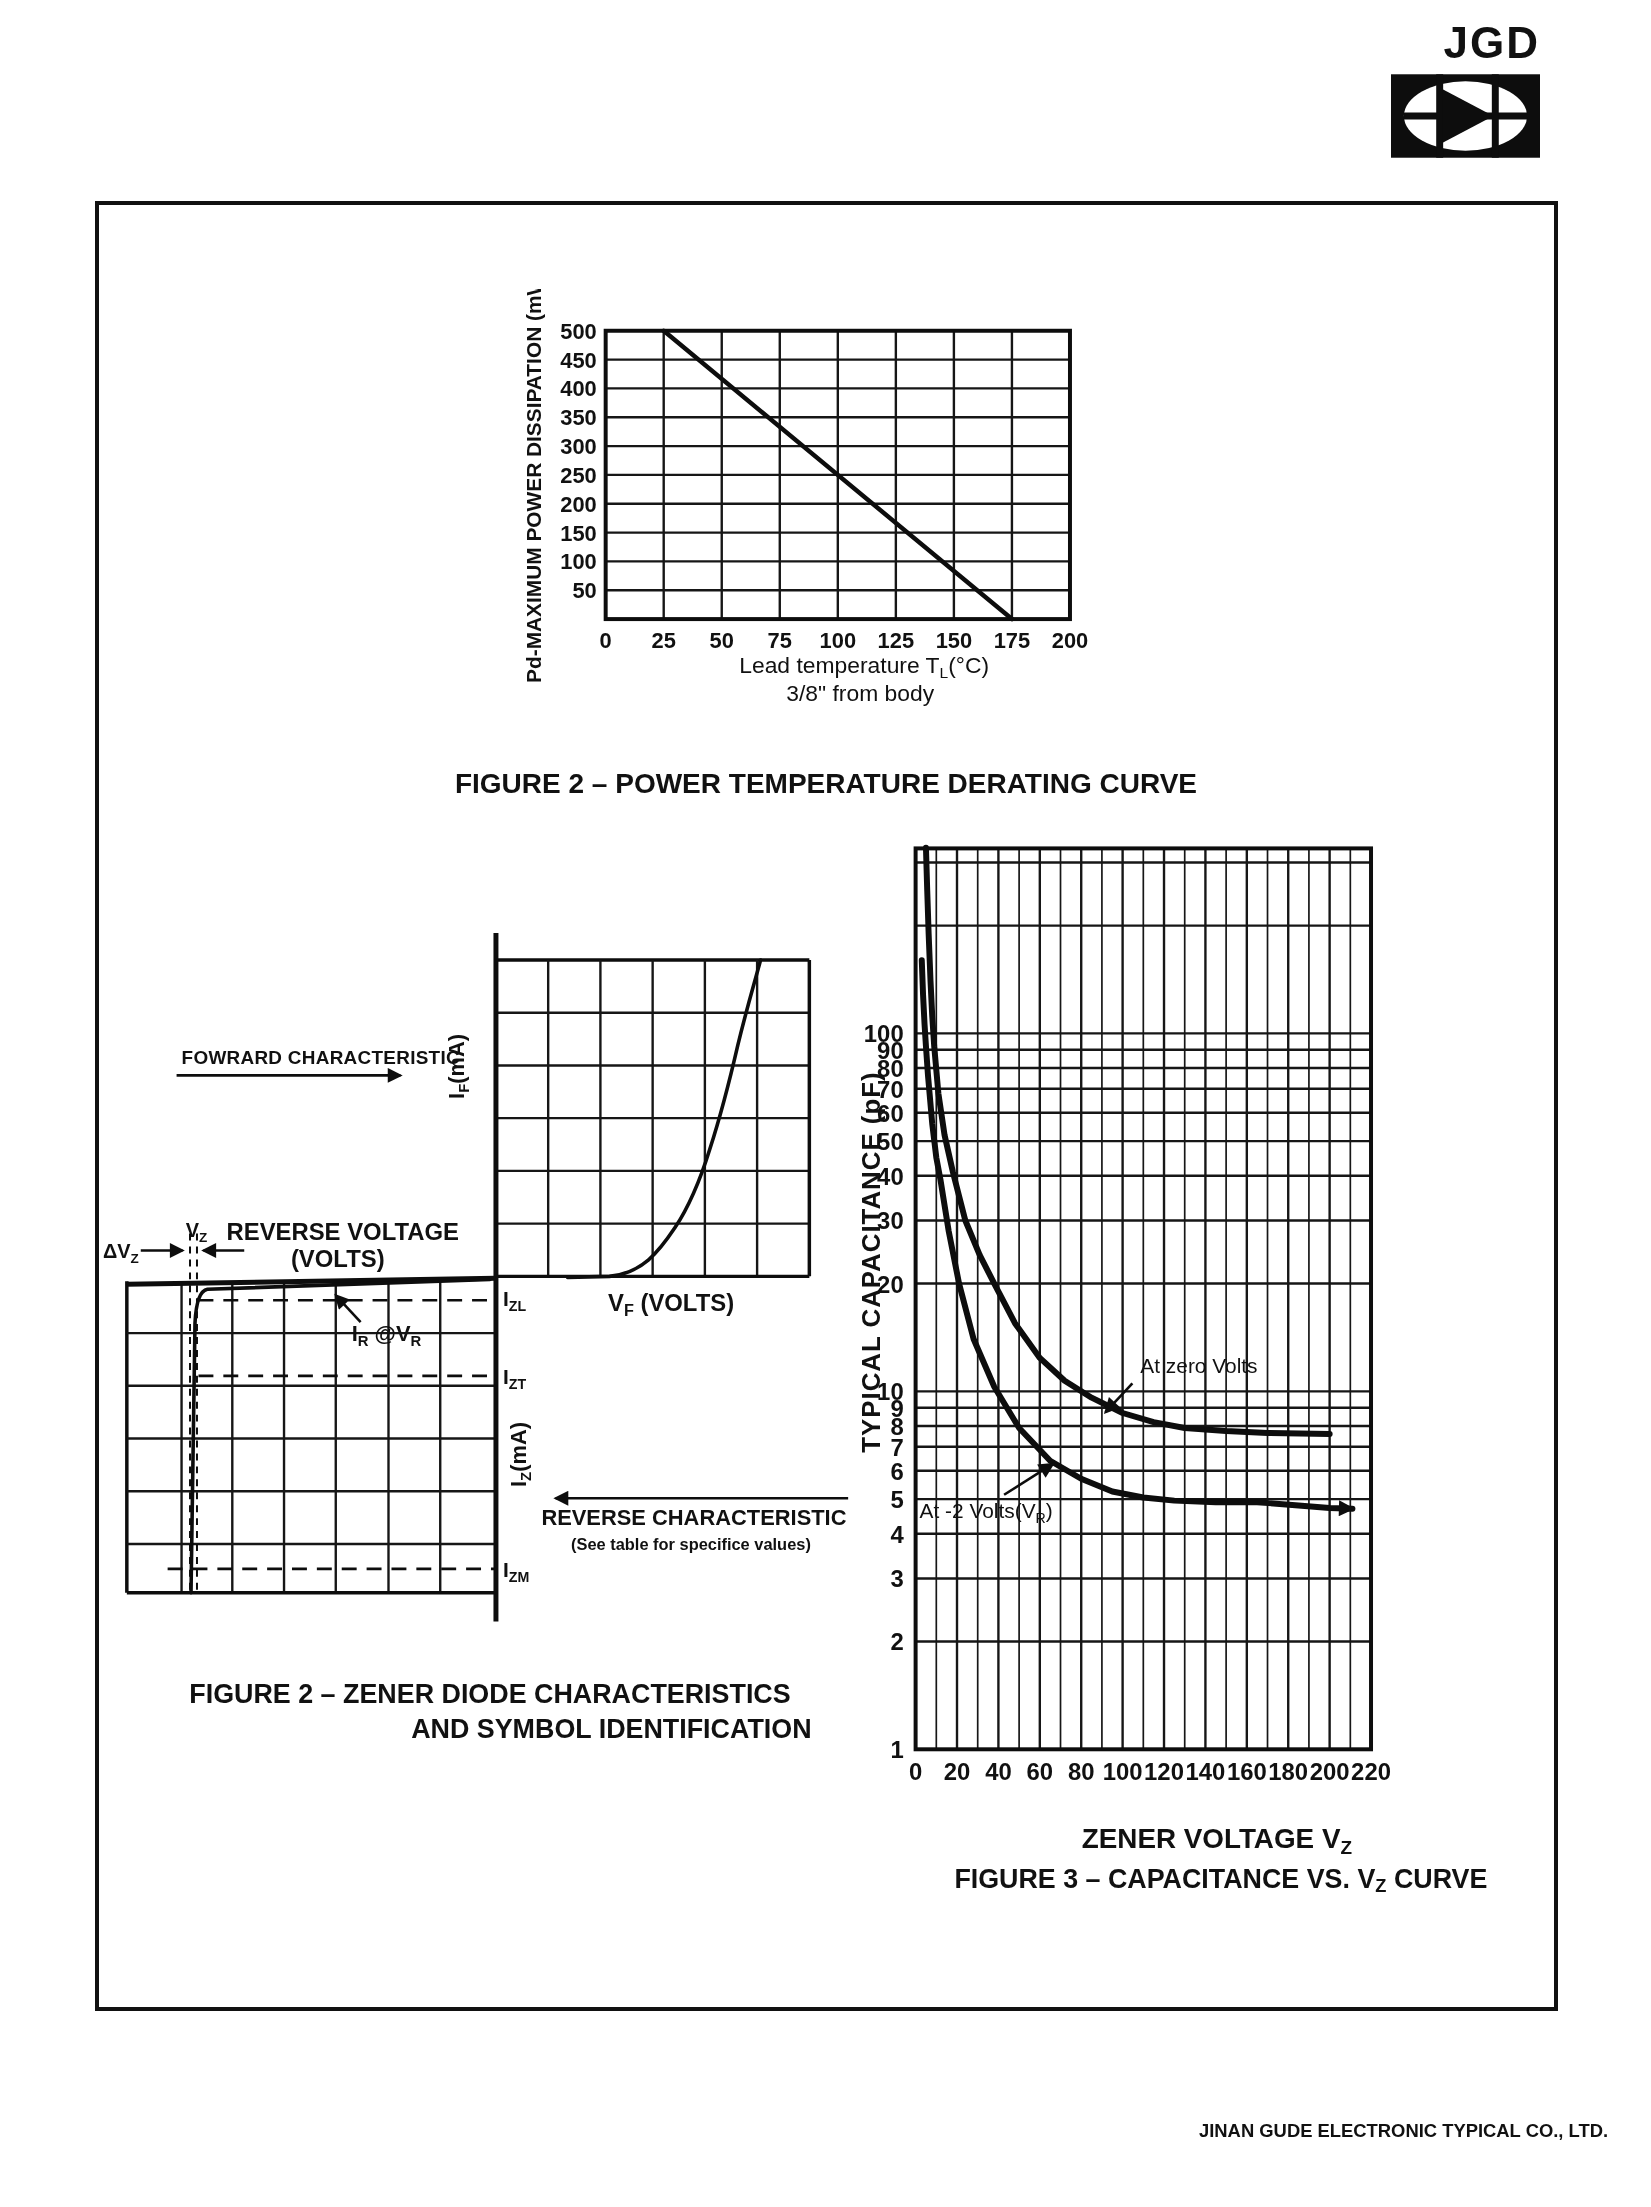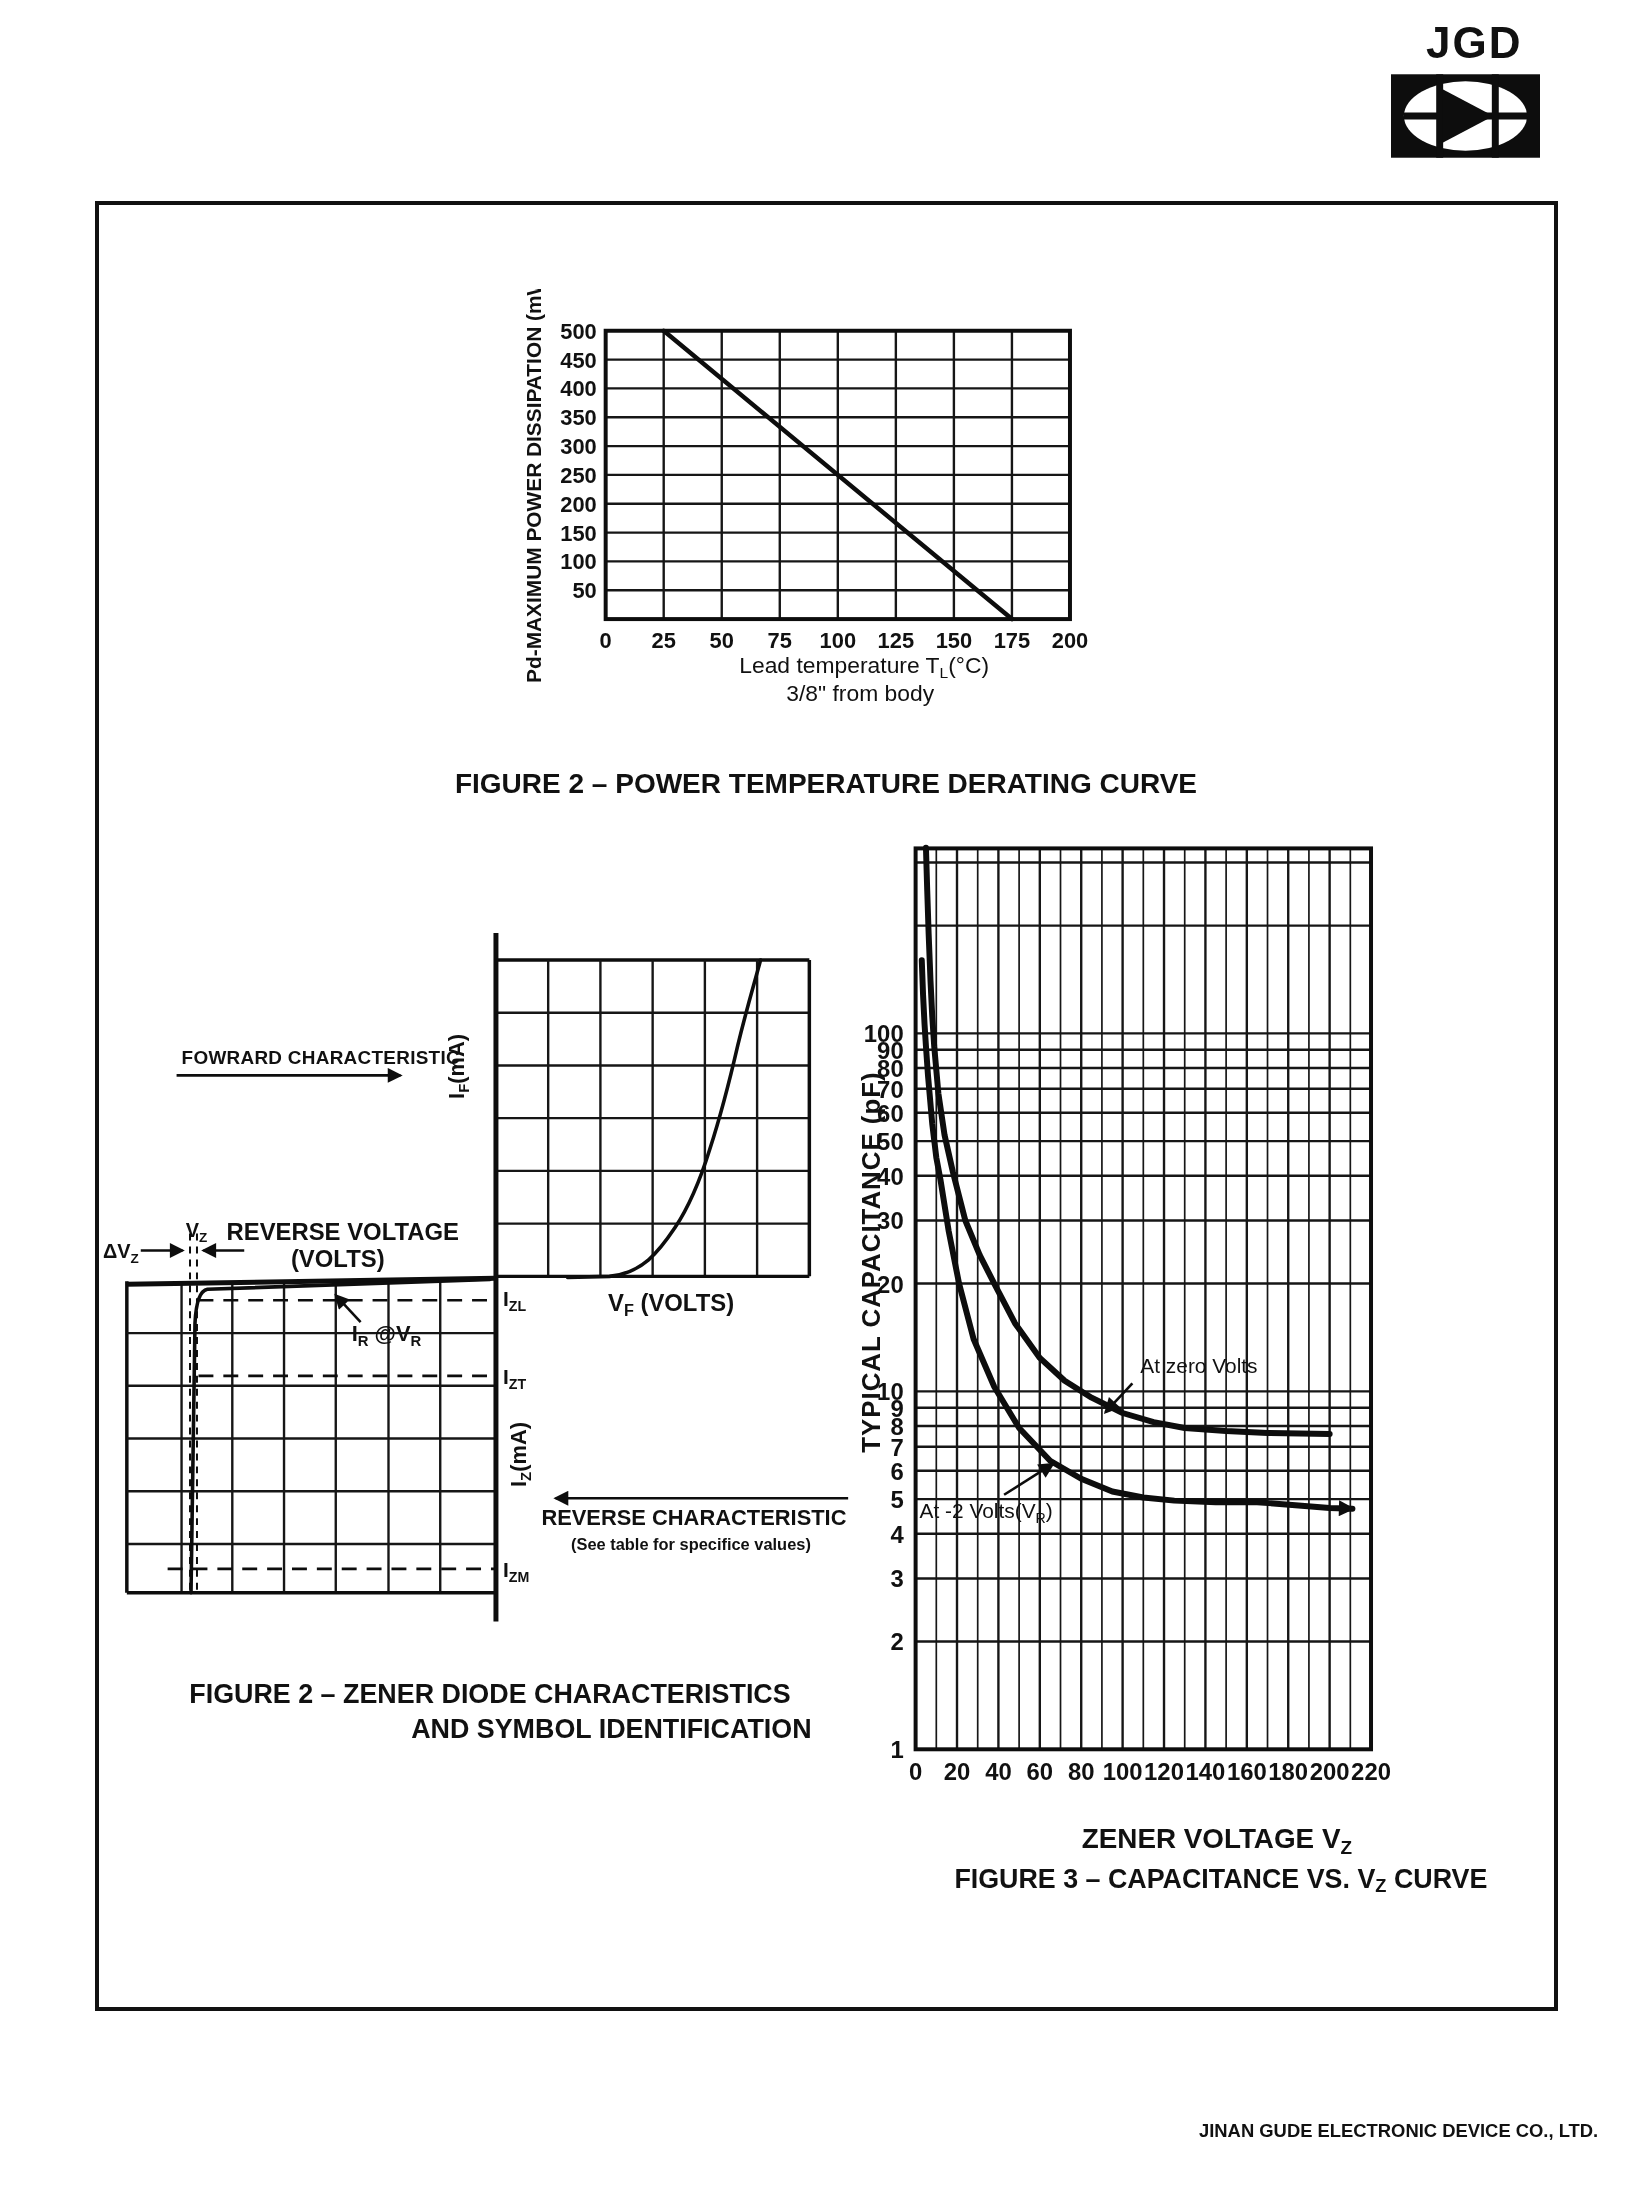--- a/index.html
+++ b/index.html
@@ -2,21 +2,21 @@
 <html><head>
 <meta charset="utf-8">
 <style>
   html,body{margin:0;padding:0;background:#e8e8e4;}
   #page{position:relative;width:1652px;height:2208px;background:#ffffff;
         font-family:"Liberation Sans",sans-serif;color:#111;overflow:hidden;}
   .abs{position:absolute;}
   #border-frame{left:95px;top:201px;width:1455px;height:1802px;border:4px solid #111;}
   #doc-title{left:189px;top:245px;width:1274px;text-align:center;
              font-size:38px;font-weight:700;letter-spacing:0.5px;white-space:nowrap;}
-  #logo-text{left:1426px;top:18px;width:149px;text-align:left;
+  #logo-text{left:1391px;top:18px;width:149px;text-align:right;
              font-size:44px;font-weight:700;letter-spacing:2px;}
   #fig1-caption{left:428px;top:768px;width:796px;text-align:center;
                 font-size:28px;font-weight:700;}
   #footer-line{left:1199px;top:2120px;font-size:18.4px;font-weight:700;white-space:nowrap;}
   svg{position:absolute;}
   svg text{fill:#111;}
   .grid{stroke:#161616;stroke-width:2.4;fill:none;}
   .grid-min{stroke:#161616;stroke-width:1.7;fill:none;}
   .frame{stroke:#0d0d0d;stroke-width:4;fill:none;}
   .dline{stroke:#0d0d0d;stroke-width:4.5;fill:none;stroke-linecap:round;}
@@ -273,15 +273,15 @@
       </g>
     <text class="lb26" text-anchor="middle" transform="rotate(-90 884 1268)" x="884" y="1268">TYPICAL CAPACITANCE (pF)</text>
     <text class="lb20n" x="1146" y="1380">At zero Volts</text>
     <line class="ar" x1="1138" y1="1390" x2="1111" y2="1419" marker-end="url(#arrow3)"></line>
     <text class="lb20n" x="924" y="1525"><tspan>At -2 Volts(V</tspan><tspan class="sub" dy="5">R</tspan><tspan dy="-5">)</tspan></text>
     <line class="ar" x1="1009" y1="1502" x2="1058" y2="1471" marker-end="url(#arrow3)"></line>
     <text class="lb28" text-anchor="middle" x="1223" y="1857"><tspan>ZENER VOLTAGE V</tspan><tspan class="sub" dy="6">Z</tspan></text>
     <text class="lb27" text-anchor="middle" x="1227" y="1897"><tspan>FIGURE 3 – CAPACITANCE VS. V</tspan><tspan class="sub" dy="5">Z</tspan><tspan dy="-5"> CURVE</tspan></text>
   </svg>
 
-  <div id="footer-line" class="abs">JINAN GUDE ELECTRONIC DEVICE CO., LTD.</div>
+  <div id="footer-line" class="abs">JINAN GUDE ELECTRONIC TYPICAL CO., LTD.</div>
 </div>
 
 
 </body></html>

